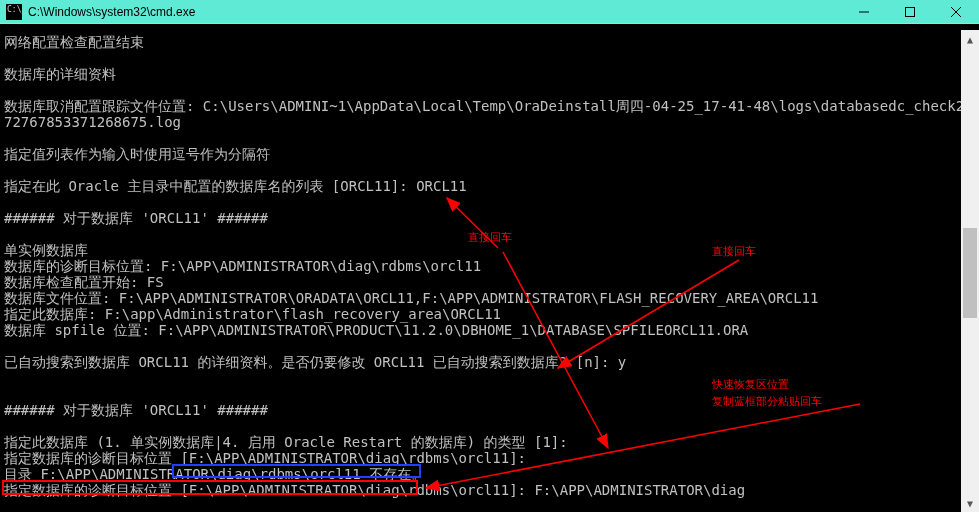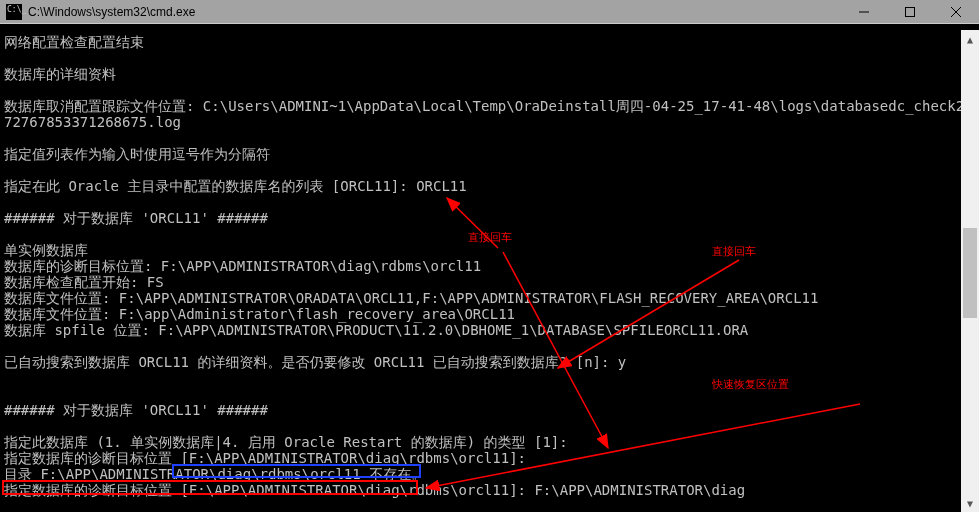--- a/index.html
+++ b/index.html
@@ -1,17 +1,17 @@
 <!DOCTYPE html>
 <html><head>
 <meta charset="utf-8">
 <style>
 *{margin:0;padding:0;box-sizing:border-box}
 body{width:979px;height:512px;background:#000;font-family:"NSimSun","SimSun","Consolas",monospace;font-size:14px;overflow:hidden;position:relative}
-.titlebar{height:24px;background:#a3a3a3;display:flex;align-items:center;border-bottom:1px solid #ccc}
+.titlebar{height:24px;background:#5eead4;display:flex;align-items:center;border-bottom:1px solid #ccc}
 .tb-icon{width:16px;height:16px;margin:0 6px;background:#000;display:inline-block;position:relative}
 .tb-icon::after{content:"C:\\_";color:#ccc;font-size:8px;position:absolute;top:1px;left:1px}
 .tb-title{flex:1;font-family:"Segoe UI",sans-serif;font-size:12px;color:#000}
 .tb-btns{display:flex}
 .tb-btn{width:46px;height:30px;display:flex;align-items:center;justify-content:center;font-family:"Segoe UI",sans-serif;font-size:13px;color:#000}
 .tb-btn svg{width:10px;height:10px}
 .terminal{position:absolute;top:30px;left:0;right:18px;bottom:0;background:#000;color:#c0c0c0;padding:4px 4px 4px 4px;line-height:16px;white-space:pre;font-family:"NSimSun","SimSun","Consolas",monospace;font-size:14px;overflow:hidden}
 .scrollbar{position:absolute;top:30px;right:0;bottom:0;width:18px;background:#f0f0f0}
 .sb-btn{width:18px;height:18px;background:#f0f0f0;display:flex;align-items:center;justify-content:center;color:#555;font-size:10px}
 .sb-track{position:absolute;top:18px;bottom:18px;left:0;right:0;background:#f0f0f0}
@@ -58,21 +58,21 @@
 <span>指定值列表作为输入时使用逗号作为分隔符</span>
 <span></span>
 <span>指定在此 Oracle 主目录中配置的数据库名的列表 [ORCL11]: ORCL11</span>
 <span></span>
 <span>###### 对于数据库 'ORCL11' ######</span>
 <span></span>
 <span>单实例数据库</span>
 <span>数据库的诊断目标位置: F:\APP\ADMINISTRATOR\diag\rdbms\orcl11</span>
 <span>数据库检查配置开始: FS</span>
 <span>数据库文件位置: F:\APP\ADMINISTRATOR\ORADATA\ORCL11,F:\APP\ADMINISTRATOR\FLASH_RECOVERY_AREA\ORCL11</span>
-<span>数据库文件位置: F:\app\Administrator\flash_recovery_area\ORCL11</span>
+<span>指定此数据库: F:\app\Administrator\flash_recovery_area\ORCL11</span>
 <span>数据库 spfile 位置: F:\APP\ADMINISTRATOR\PRODUCT\11.2.0\DBHOME_1\DATABASE\SPFILEORCL11.ORA</span>
 <span></span>
 <span>已自动搜索到数据库 ORCL11 的详细资料。是否仍要修改 ORCL11 已自动搜索到数据库? [n]: y</span>
 <span></span>
 <span></span>
 <span>###### 对于数据库 'ORCL11' ######</span>
 <span></span>
 <span>指定此数据库 (1. 单实例数据库|4. 启用 Oracle Restart 的数据库) 的类型 [1]:</span>
 <span>指定数据库的诊断目标位置 [F:\APP\ADMINISTRATOR\diag\rdbms\orcl11]:</span>
 <span>目录 F:\APP\ADMINISTRATOR\diag\rdbms\orcl11 不存在。</span>
@@ -81,21 +81,21 @@
 <div class="scrollbar">
   <div class="sb-btn">▲</div>
   <div class="sb-track">
     <div class="sb-thumb"></div>
   </div>
   <div class="sb-btn sb-bot">▼</div>
 </div>
 
 <div class="anno" style="left:468px;top:230px">直接回车</div>
 <div class="anno" style="left:712px;top:244px">直接回车</div>
-<div class="anno" style="left:712px;top:376px;line-height:17px"><span>快速恢复区位置</span><br></div>
+<div class="anno" style="left:712px;top:376px;line-height:17px"><span>快速恢复区位置</span><br><span>复制蓝框部分粘贴回车</span></div>
 
 <div class="box-blue" style="left:172px;top:464px;width:249px;height:14px"></div>
 <div class="box-red" style="left:2px;top:480px;width:416px;height:15px"></div>
 
 <svg class="arrows">
   <defs>
     <marker id="ah" markerWidth="10" markerHeight="8" refX="9" refY="4" orient="auto">
       <polygon points="0 0, 10 4, 0 8" fill="#f00"></polygon>
     </marker>
   </defs>

